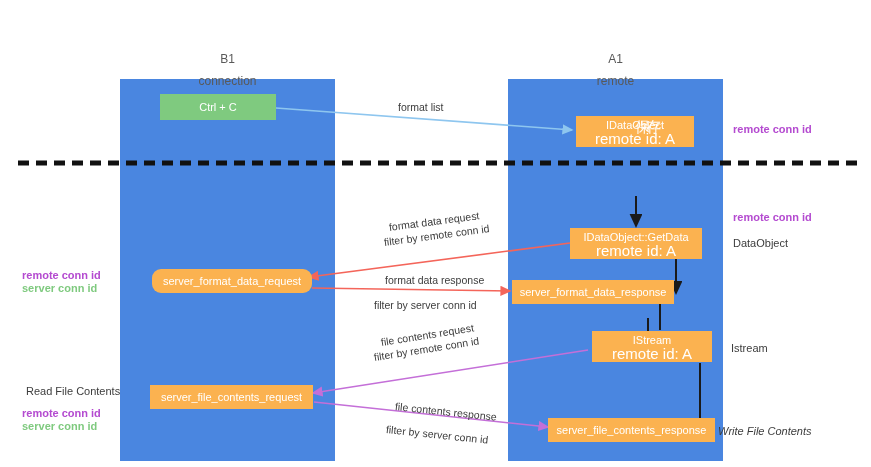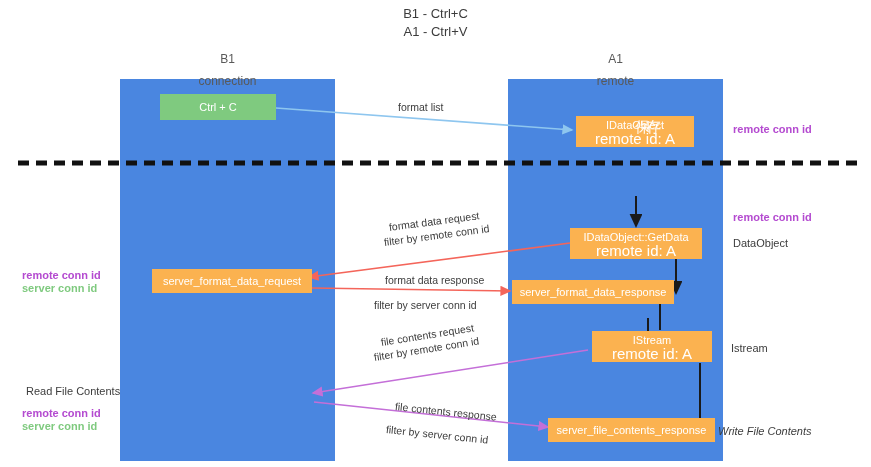--- a/index.html
+++ b/index.html
@@ -80,22 +80,20 @@
     white-space:pre-line;
   }
 
   svg.overlay{position:absolute;left:0;top:0;width:871px;height:467px;pointer-events:none;}
 </style>
 </head>
 <body>
 
 <div id="stage">
 
-  <div class="title">B1 - Ctrl+C
-A1 - Ctrl+V</div>
 
   <div class="lane" style="left:120px;top:79px;width:215px;height:382px;"></div>
   <div class="lane" style="left:508px;top:79px;width:215px;height:382px;"></div>
 
   <div class="lane-header" style="left:120px;top:48px;width:215px;">B1
 connection</div>
   <div class="lane-header" style="left:508px;top:48px;width:215px;">A1
 remote</div>
 
   <svg class="overlay" viewBox="0 0 871 467">
@@ -150,28 +148,31 @@
   <div class="box orange" style="left:570px;top:228px;width:132px;height:31px;">
     <span>IDataObject::GetData</span>
     <span class="l2">remote id: A</span>
   </div>
 
   <div class="box orange" style="left:592px;top:331px;width:120px;height:31px;">
     <span>IStream</span>
     <span class="l2">remote id: A</span>
   </div>
 
-  <div class="box orange" style="left:152px;top:269px;width:160px;height:24px;">
+  <div class="box orange" style="left:152px;top:269px;width:160px;height:24px;border-radius:9px;">
     <span>server_format_data_request</span>
   </div>
 
   <div class="box orange" style="left:512px;top:280px;width:162px;height:24px;">
     <span>server_format_data_response</span>
   </div>
 
+  <div class="box orange" style="left:150px;top:385px;width:163px;height:24px;">
+    <span>server_file_contents_request</span>
+  </div>
 
   <div class="box orange" style="left:548px;top:418px;width:167px;height:24px;">
     <span>server_file_contents_response</span>
   </div>
 
   <div class="lbl" style="left:398px;top:101px;">format list</div>
 
   <div class="lbl rot-a" style="left:389px;top:221px;">format data request</div>
   <div class="lbl rot-a" style="left:384px;top:236px;">
     <span>filter by </span><span class="purple">remote conn id</span>

